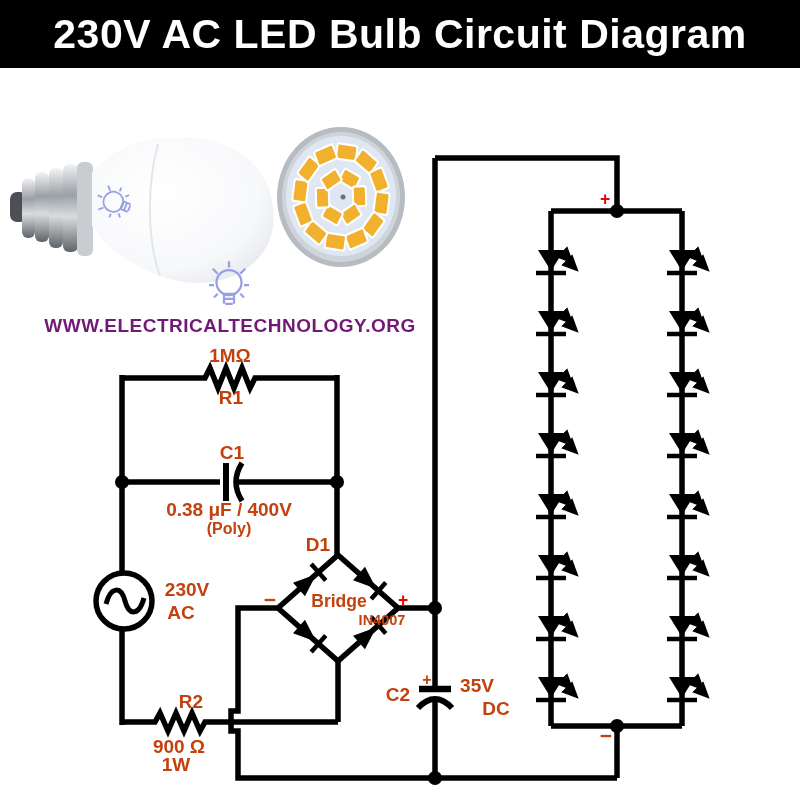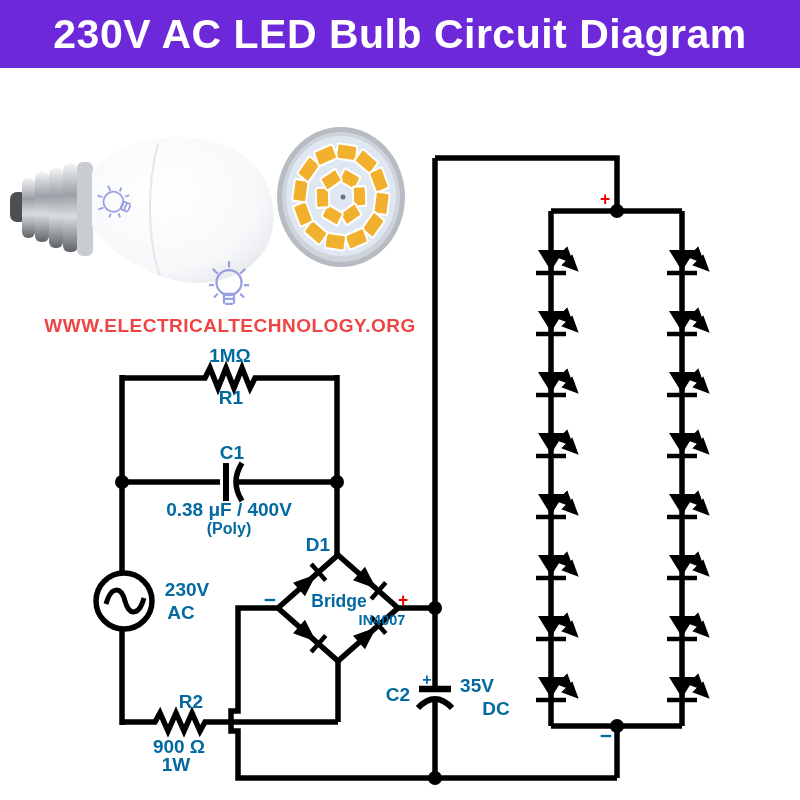--- a/index.html
+++ b/index.html
@@ -1,28 +1,28 @@
 <!DOCTYPE html>
 <html><head>
 <meta charset="utf-8">
 <style>
   html,body{margin:0;padding:0;background:#ffffff;width:800px;height:800px;overflow:hidden;
     font-family:"Liberation Sans", sans-serif;}
   #stage{position:relative;width:800px;height:800px;background:#fff;}
-  .header{position:absolute;left:0;top:0;width:800px;height:68px;background:#6d28d9;
+  .header{position:absolute;left:0;top:0;width:800px;height:68px;background:#000000;
     display:flex;align-items:center;justify-content:center;}
   .header .ttl{color:#fff;font-size:41px;font-weight:bold;letter-spacing:.5px;white-space:nowrap;}
   svg{position:absolute;left:0;top:0;}
   .lbl{position:absolute;transform:translate(-50%,-50%);font-weight:bold;font-size:19px;
-    color:#0369a1;white-space:nowrap;line-height:1;}
+    color:#c2410c;white-space:nowrap;line-height:1;}
   .rg{font-weight:bold;}
   .s14{font-size:14.5px;margin-left:43px;} .s15{font-size:16px;} .s17{font-size:17.5px;} .s20{font-size:21px;}
   .red{color:#f00000;}
   .wm{position:absolute;transform:translate(-50%,-50%);left:230px;top:326px;font-size:19px;
-    font-weight:bold;color:#ef4444;letter-spacing:.5px;white-space:nowrap;}
+    font-weight:bold;color:#701a75;letter-spacing:.5px;white-space:nowrap;}
 </style>
 </head>
 <body>
 
 <div id="stage">
 
   <div class="header">
     <span class="ttl">230V AC LED Bulb Circuit Diagram</span>
   </div>
 

